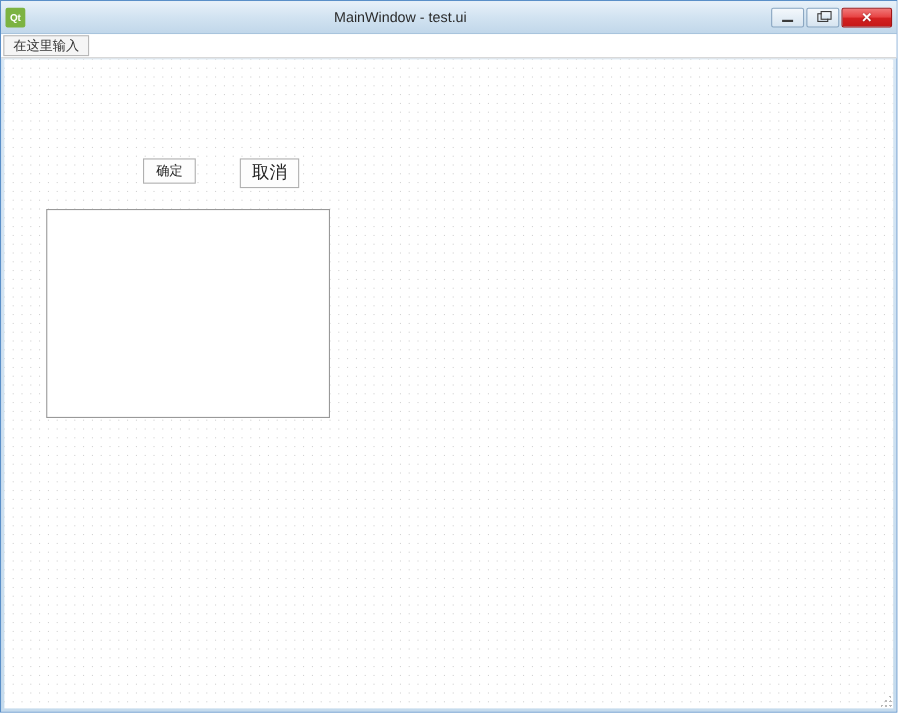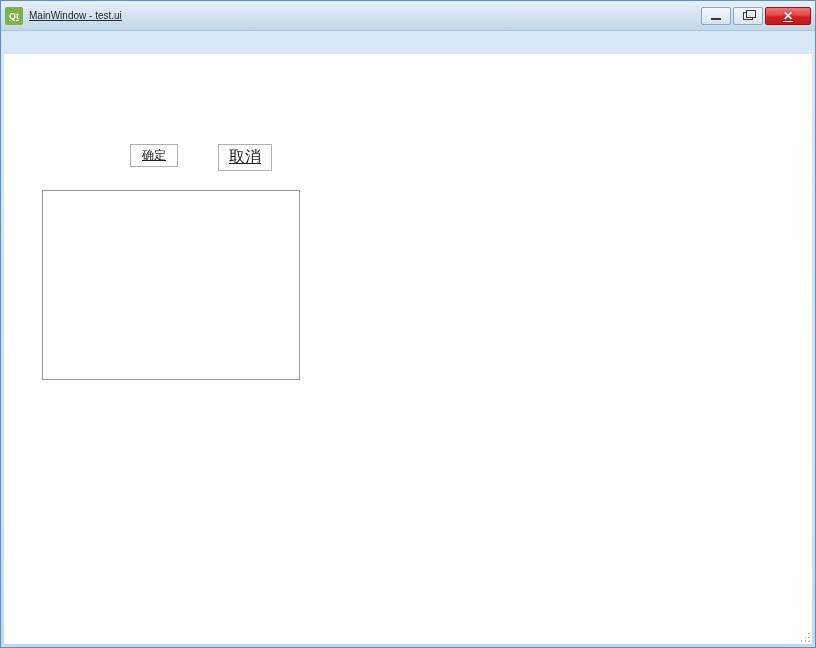--- a/index.html
+++ b/index.html
@@ -1,19 +1,18 @@
 <!DOCTYPE html>
 <html><head>
   <meta charset="utf-8">
   <style>
     * {
       box-sizing: border-box;
       margin: 0;
       padding: 0;
-      text-decoration: underline;
     }
     body {
       font-family: "Microsoft YaHei", "SimSun", Tahoma, sans-serif;
       font-size: 12px;
       background: #fff;
       width: 816px;
       height: 648px;
       overflow: hidden;
     }
     .window {
@@ -40,21 +39,22 @@
       align-items: center;
       justify-content: center;
       color: #fff;
       font-size: 9px;
       font-weight: bold;
       margin-right: 6px;
     }
     .titlebar-text {
       flex: 1;
       color: #2a2a2a;
-      font-size: 10px;
+      font-size: 13px;
+      text-align: center;
     }
     .titlebar-controls {
       display: flex;
       gap: 0;
     }
     .titlebar-btn {
       width: 30px;
       height: 18px;
       border: 1px solid #8ba7c2;
       border-radius: 2px;
@@ -208,20 +208,23 @@
         <div class="max-outer">
           <div class="max-inner"></div>
         </div>
       </div>
       <div class="titlebar-btn close">
         <span class="close-x">✕</span>
       </div>
     </div>
   </div>
 
+  <div class="menubar">
+    <div class="menubar-item">在这里输入</div>
+  </div>
 
   <div class="client-area">
     <button class="button-ok">确定</button>
     <button class="button-cancel">取消</button>
     <div class="text-area"></div>
   </div>
 
   <div class="resize-grip"></div>
 </div>
 

